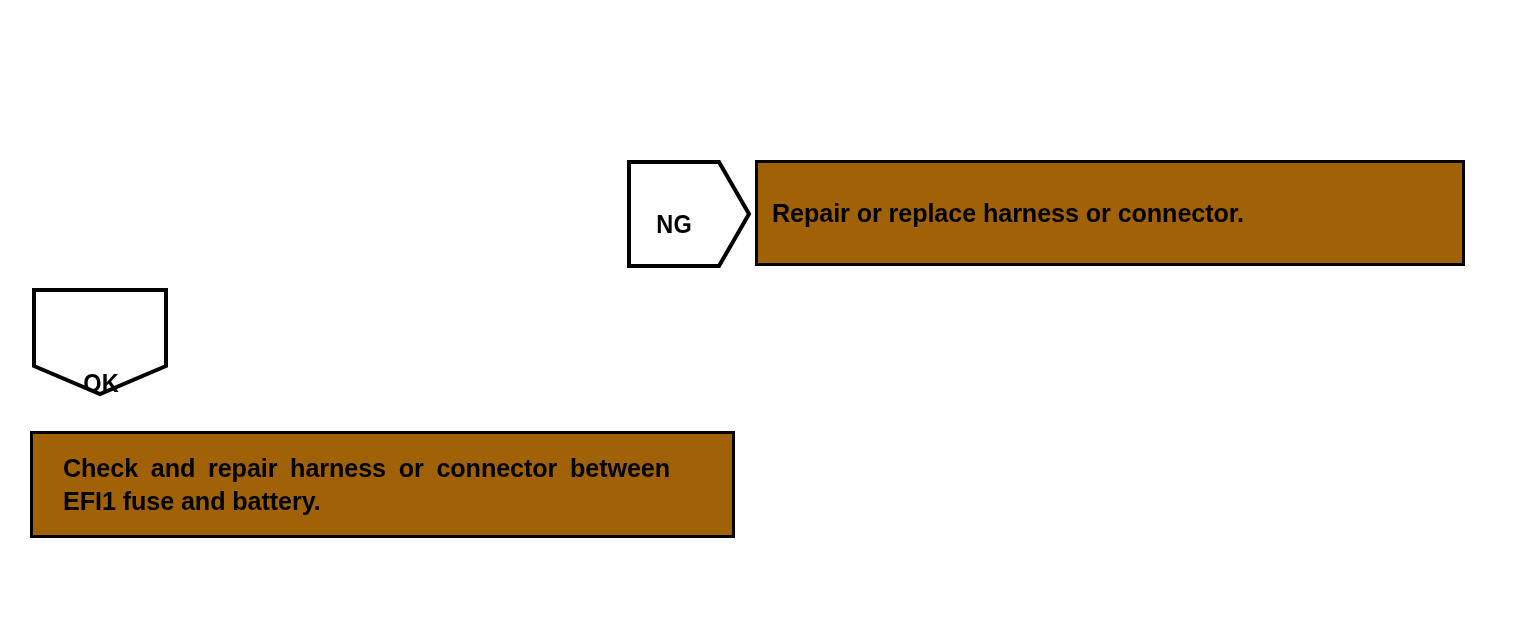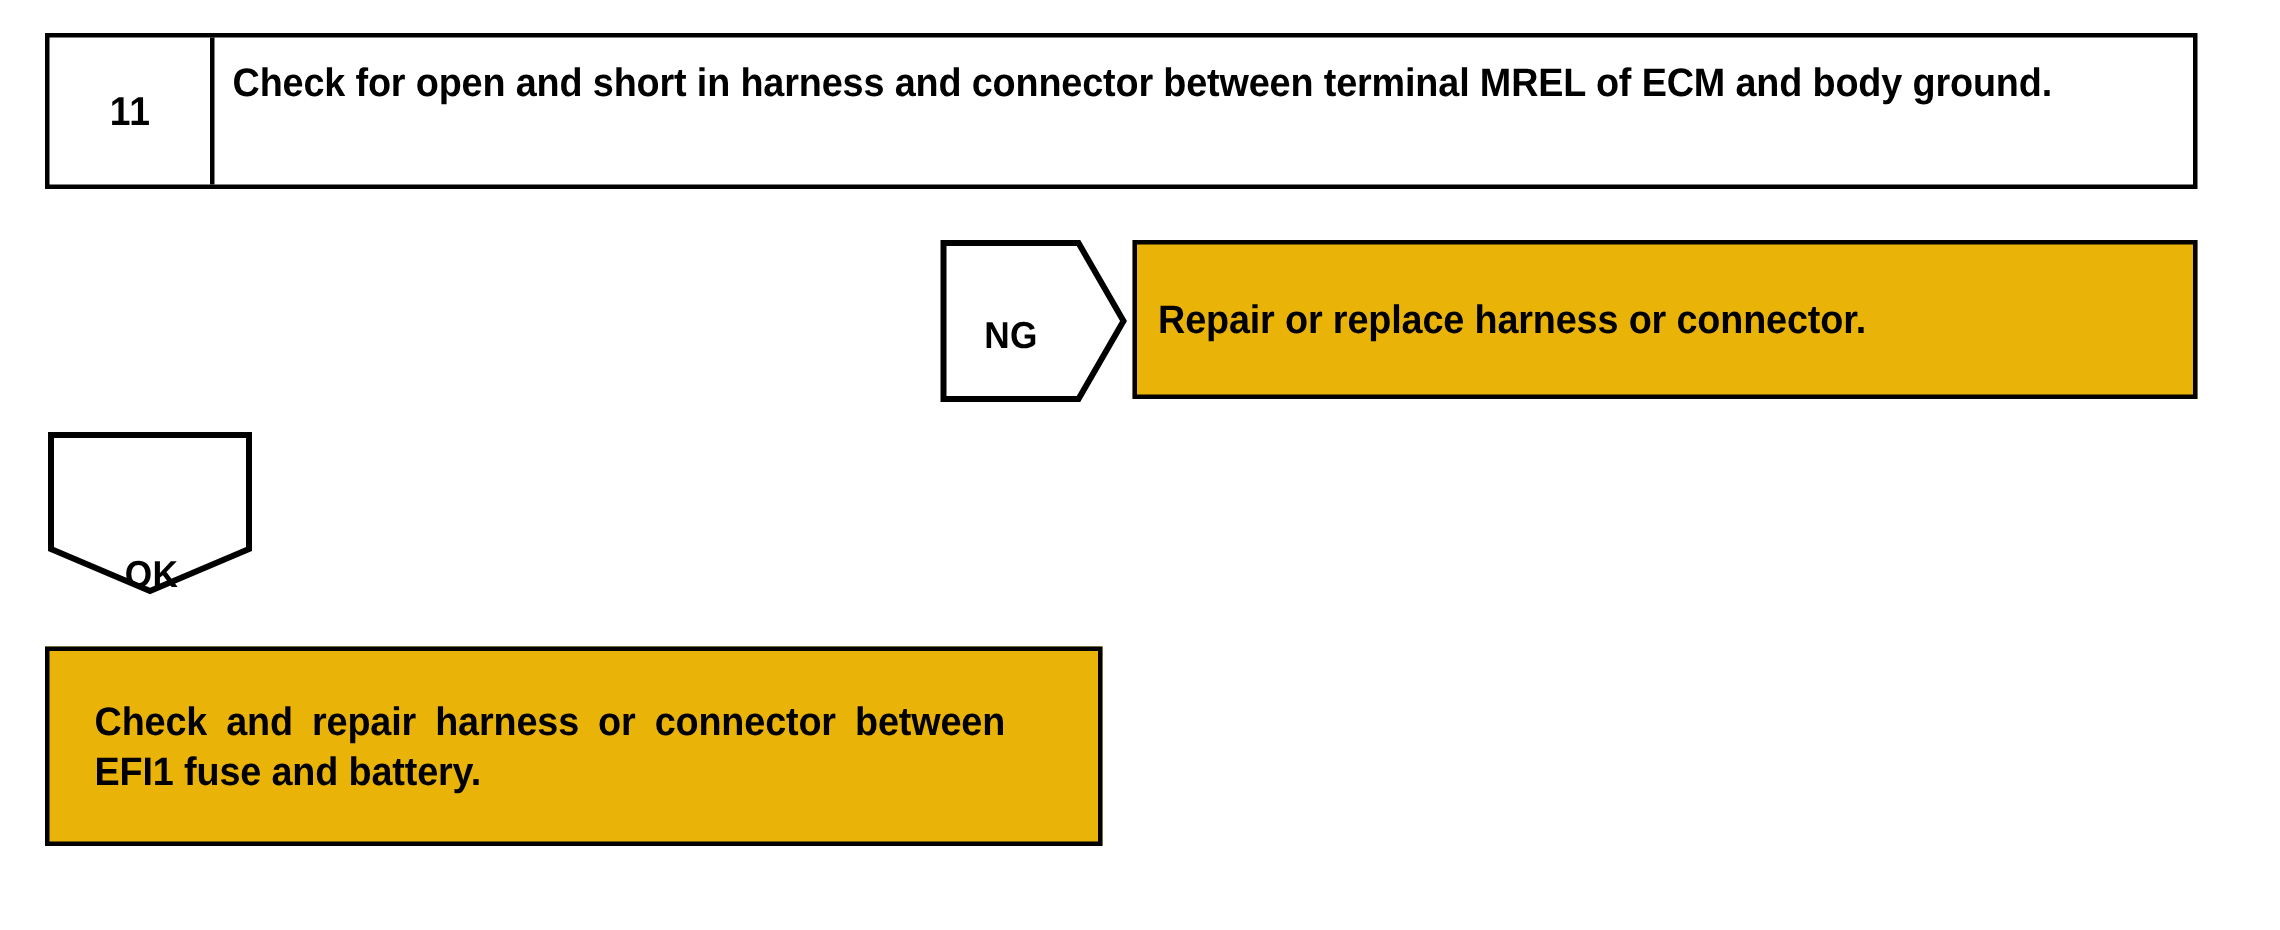--- a/index.html
+++ b/index.html
@@ -111,36 +111,36 @@
   .tag-ok .tag-label {
     margin-top: 24px;
     margin-left: 2px;
   }
 
   
   .outcome-box {
     position: absolute;
     border: 3px solid #000000;
     box-sizing: border-box;
-    background: #eab308;
+    background: #a16207;
     display: flex;
     align-items: center;
   }
   .outcome-box.box-repair {
     left: 755px;
     top: 160px;
     width: 710px;
     height: 106px;
     padding: 0 14px;
   }
   .outcome-box.box-check-repair {
     left: 30px;
     top: 431px;
     width: 705px;
-    height: 133px;
+    height: 107px;
     padding: 0 30px 0 30px;
     align-items: center;
     justify-content: flex-end;
   }
   .outcome-text {
     font-size: 26.5px;
     font-weight: bold;
     line-height: 1.22;
     letter-spacing: -0.1px;
     transform: scaleX(0.95);
@@ -150,28 +150,20 @@
   .outcome-text.justified {
     text-align: justify;
     text-align-last: left;
   }
 </style>
 </head>
 <body>
 
 <div class="flow-canvas">
 
-  <div class="step-row">
-    <div class="step-number-cell">
-      <span class="step-number-text">11</span>
-    </div>
-    <div class="step-text-cell">
-      <span class="step-text">Check for open and short in harness and connector between terminal MREL of ECM and body ground.</span>
-    </div>
-  </div>
 
   <div class="tag-pentagon tag-ng">
     <svg width="124" height="108" viewBox="0 0 124 108">
       <polygon points="2,2 92,2 122,54 92,106 2,106" fill="#ffffff" stroke="#000000" stroke-width="4" stroke-linejoin="miter"></polygon>
     </svg>
     <span class="tag-label">NG</span>
   </div>
 
   <div class="outcome-box box-repair">
     <span class="outcome-text">Repair or replace harness or connector.</span>

